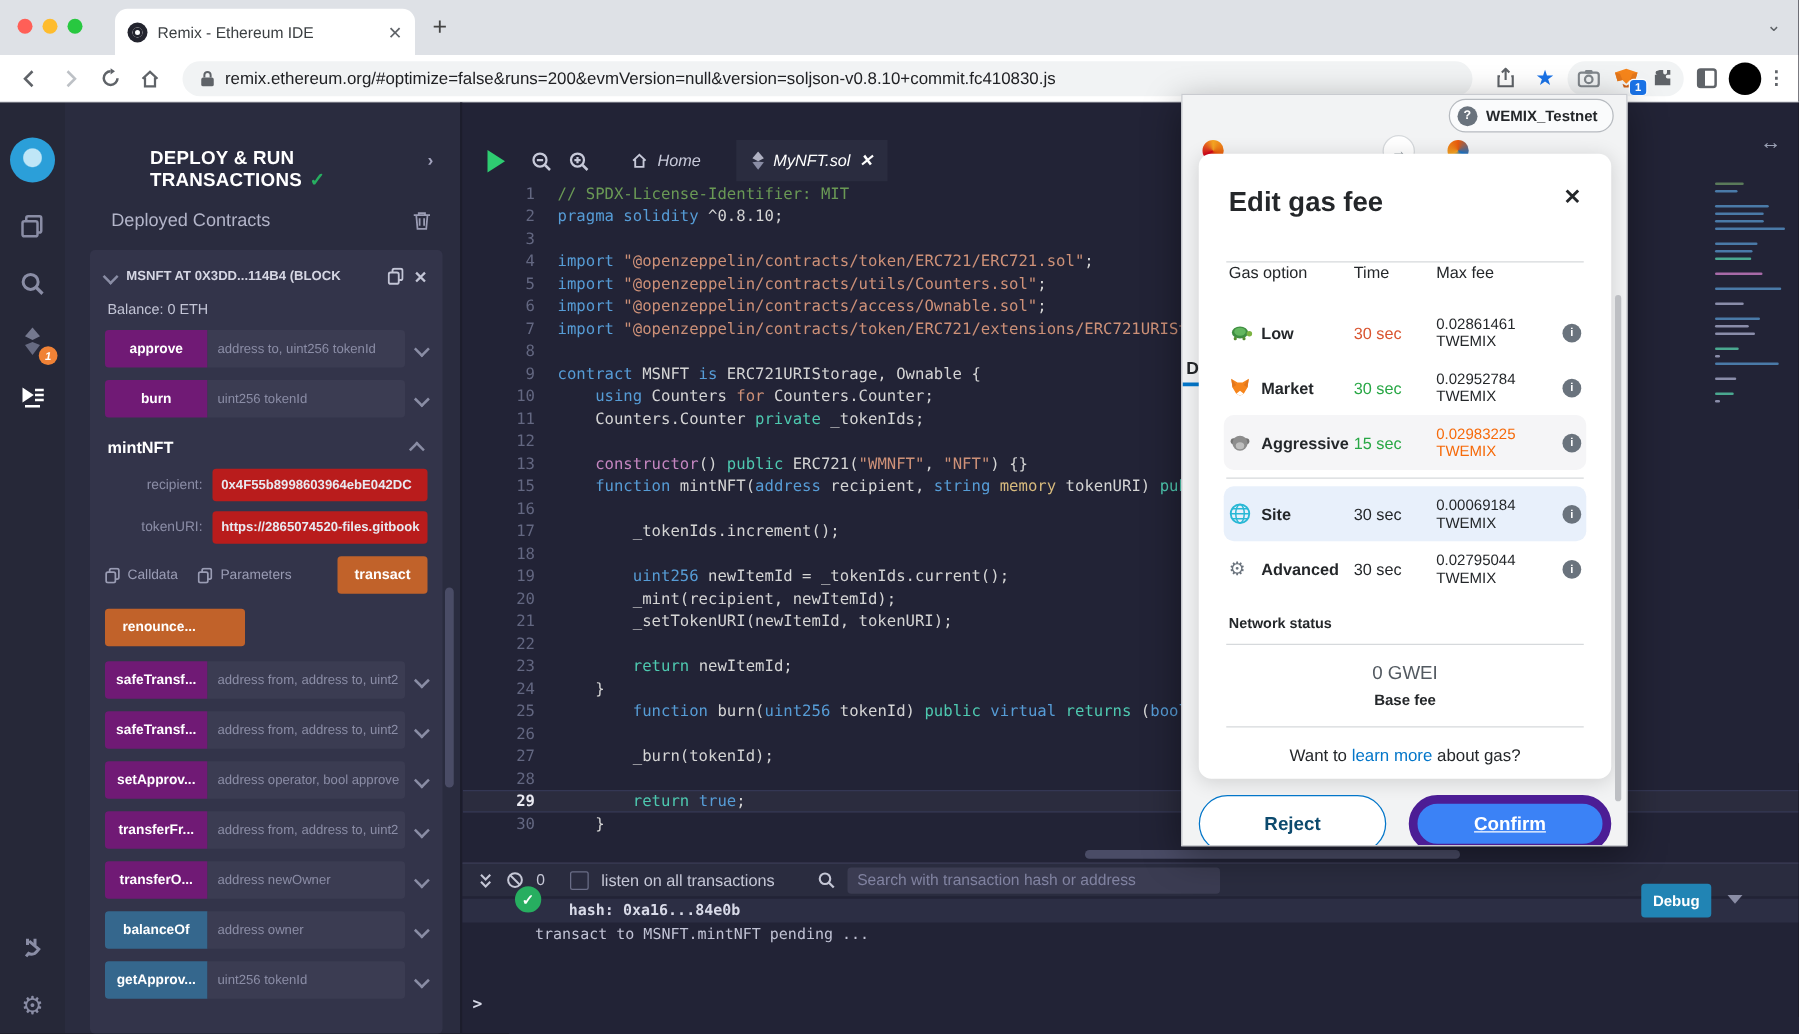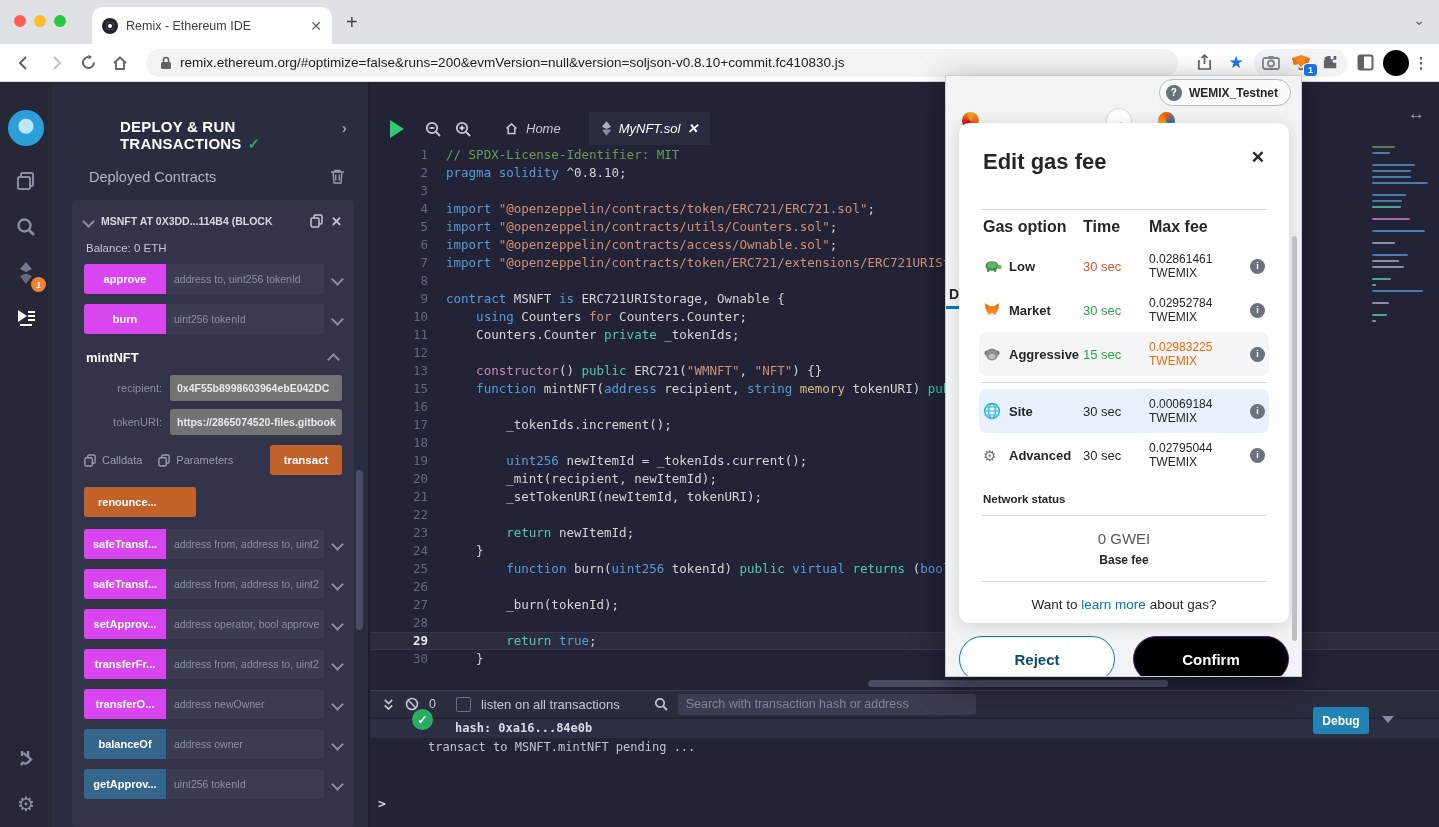--- a/index.html
+++ b/index.html
@@ -49,31 +49,31 @@
   .side-chev{left:290px;top:38px;color:#a2a3bd;font-size:14px;font-weight:bold;}
   .dc-label{left:37px;top:87px;font-size:14.5px;color:#b3b5c9;}
   .card{left:20px;top:118px;width:282px;height:627px;background:#33344a;border-radius:4px;box-sizing:border-box;padding:8px 12px;}
   .card-title{display:flex;align-items:center;gap:8px;height:26px;}
   .card-title .t{flex:1;font-size:10.5px;color:#d5d6e3;font-weight:bold;white-space:nowrap;overflow:hidden;}
   .balance{font-size:11.5px;color:#c3c5d6;margin:8px 0 10px 2px;}
   .fnrow{display:flex;align-items:center;gap:0;margin-bottom:10px;height:30px;}
   .fnbtn{width:82px;height:30px;border:none;border-radius:3px 0 0 3px;color:#fff;font-weight:bold;
          font-size:11px;font-family:"Liberation Sans",sans-serif;cursor:pointer;flex:none;
          overflow:hidden;white-space:nowrap;}
-  .fnbtn.orange{background:#d946ef;}
+  .fnbtn.orange{background:#701a75;}
   .fnbtn.blue{background:#35678d;}
   .fninput{flex:1;height:30px;background:#3b3c52;border-radius:0 3px 3px 0;display:flex;align-items:center;
            padding:0 8px;font-size:10.5px;color:#8b8da6;overflow:hidden;white-space:nowrap;box-sizing:border-box;}
   .chev{width:7px;height:7px;border-right:2px solid #8a8da5;border-bottom:2px solid #8a8da5;
         transform:rotate(45deg);margin-left:9px;flex:none;cursor:pointer;}
   .chev.up{transform:rotate(-135deg);}
   .mint-name{font-size:13px;font-weight:bold;color:#fff;margin:6px 0 10px 2px;}
   .kvrow{display:flex;align-items:center;margin-bottom:8px;}
   .kvl{width:78px;text-align:right;color:#8b8da6;font-size:11px;padding-right:8px;flex:none;}
-  .kvv{flex:1;height:26px;background:#737373;border-radius:3px;color:#e8e8ef;font-size:10.5px;
+  .kvv{flex:1;height:26px;background:#b91c1c;border-radius:3px;color:#e8e8ef;font-size:10.5px;
        display:flex;align-items:center;padding:0 7px;white-space:nowrap;overflow:hidden;font-weight:bold;}
   .mint-actions{display:flex;align-items:center;gap:6px;margin:10px 0 6px 0;}
   .mini-lab{color:#9a9cb4;font-size:11px;}
   .transact{margin-left:auto;width:72px;height:30px;background:#c1622a;border:none;border-radius:3px;
             color:#fff;font-weight:bold;font-size:11.5px;font-family:"Liberation Sans",sans-serif;cursor:pointer;}
   .renounce{width:112px;height:30px;background:#c1622a;border:none;border-radius:3px;color:#fff;
             font-weight:bold;font-size:11px;margin:6px 0 12px 0;cursor:pointer;font-family:"Liberation Sans",sans-serif;text-align:left;padding-left:14px;}
   .side-scroll{left:304px;top:388px;width:7px;height:160px;border-radius:4px;background:#4a4c66;}
 
   
@@ -128,39 +128,39 @@
   .net-name{font-size:12px;color:#24272a;font-weight:bold;}
   .acct-dot{position:absolute;border-radius:50%;}
   .dtab{position:absolute;left:3px;top:210px;font-size:14px;color:#24272a;font-weight:bold;}
   .dtab-u{position:absolute;left:0px;top:230px;width:14px;height:3px;background:#0376c9;}
   .modal{position:absolute;left:13px;top:47px;width:330px;height:500px;background:#fff;border-radius:10px;
          box-shadow:0 2px 16px rgba(0,0,0,.14);box-sizing:border-box;padding:26px 24px 0 24px;}
   .m-title-row{display:flex;align-items:flex-start;}
   .m-title{font-size:22px;font-weight:bold;color:#24272a;flex:1;}
   .m-close{font-size:17px;font-weight:bold;color:#24272a;cursor:pointer;line-height:1;}
   .m-div{height:1px;background:#d6d9dc;margin:0 -2px;}
-  .g-head{display:flex;align-items:center;height:34px;font-size:16px;font-weight:bold;color:#24272a;}
+  .g-head{display:flex;height:34px;font-size:13px;font-weight:normal;color:#24272a;}
   .g-row{display:flex;align-items:center;height:44px;border-radius:8px;padding:0 4px;margin:0 -4px;}
   .gc-icon{width:26px;flex:none;display:flex;align-items:center;}
   .gc-name{width:74px;flex:none;font-size:13px;font-weight:bold;color:#24272a;}
   .gc-time{width:66px;flex:none;font-size:13px;}
   .gc-fee{flex:1;font-size:12px;line-height:14px;color:#24272a;}
   .gc-info{width:15px;height:15px;border-radius:50%;background:#6a737d;color:#fff;font-size:9px;
            display:flex;align-items:center;justify-content:center;font-weight:bold;flex:none;cursor:pointer;}
   .hc-name{width:100px;flex:none;} .hc-time{width:66px;flex:none;} .hc-fee{flex:1;}
   .ns-label{font-size:11.5px;font-weight:bold;color:#24272a;margin:16px 0 10px 0;}
   .gwei{font-size:15px;color:#535a61;text-align:center;margin-top:14px;}
   .basefee{font-size:12px;font-weight:bold;color:#24272a;text-align:center;margin:6px 0 14px 0;}
   .learn{font-size:13.5px;color:#24272a;text-align:center;margin-top:15px;}
   .learn a{color:#0376c9;text-decoration:none;cursor:pointer;}
   .mm-btns{position:absolute;left:13px;top:560px;width:330px;display:flex;gap:18px;}
   .btn-pill{flex:1;height:46px;border-radius:23px;font-size:15px;font-weight:bold;cursor:pointer;
             font-family:"Liberation Sans",sans-serif;}
   .btn-reject{background:#fff;border:1px solid #0376c9;color:#0c4a6e;}
-  .btn-confirm{background:#000000;border:1px solid #4c1d95;color:#fff;}
+  .btn-confirm{background:#3b82f6;border:7px solid #4c1d95;color:#fff;text-decoration:underline;}
   .mm-scroll{position:absolute;left:346px;top:160px;width:5px;height:405px;background:#bdbfc3;border-radius:3px;}
   .gear-txt{font-size:15px;color:#6a737d;line-height:1;}
 </style>
 </head>
 <body>
 
 <div class="stage">
 
   <div class="abs tabstrip">
     <div class="abs tl" style="left:14px;background:#ff5f57"></div>

